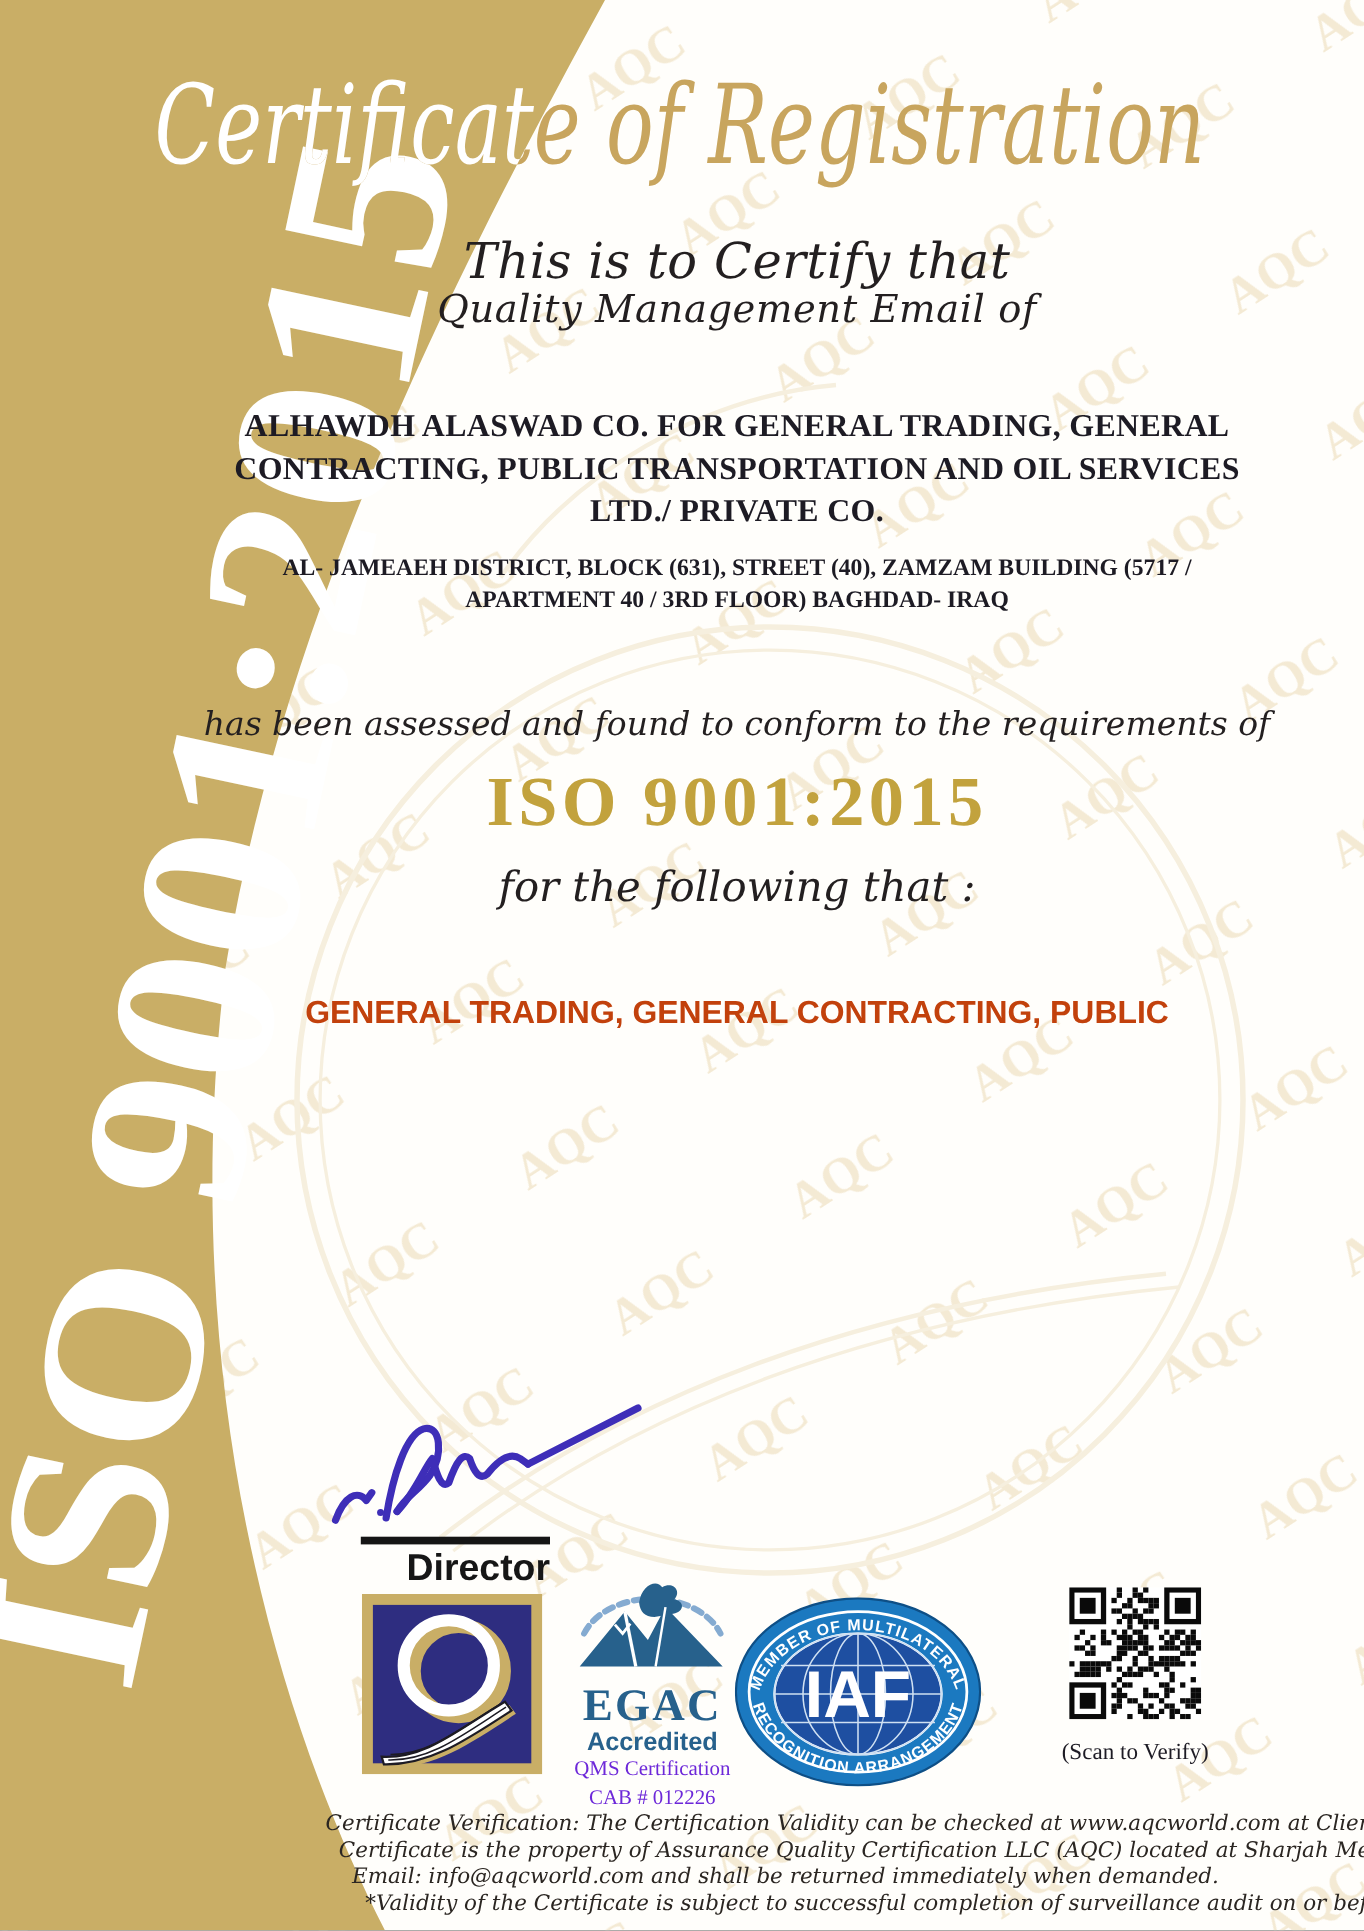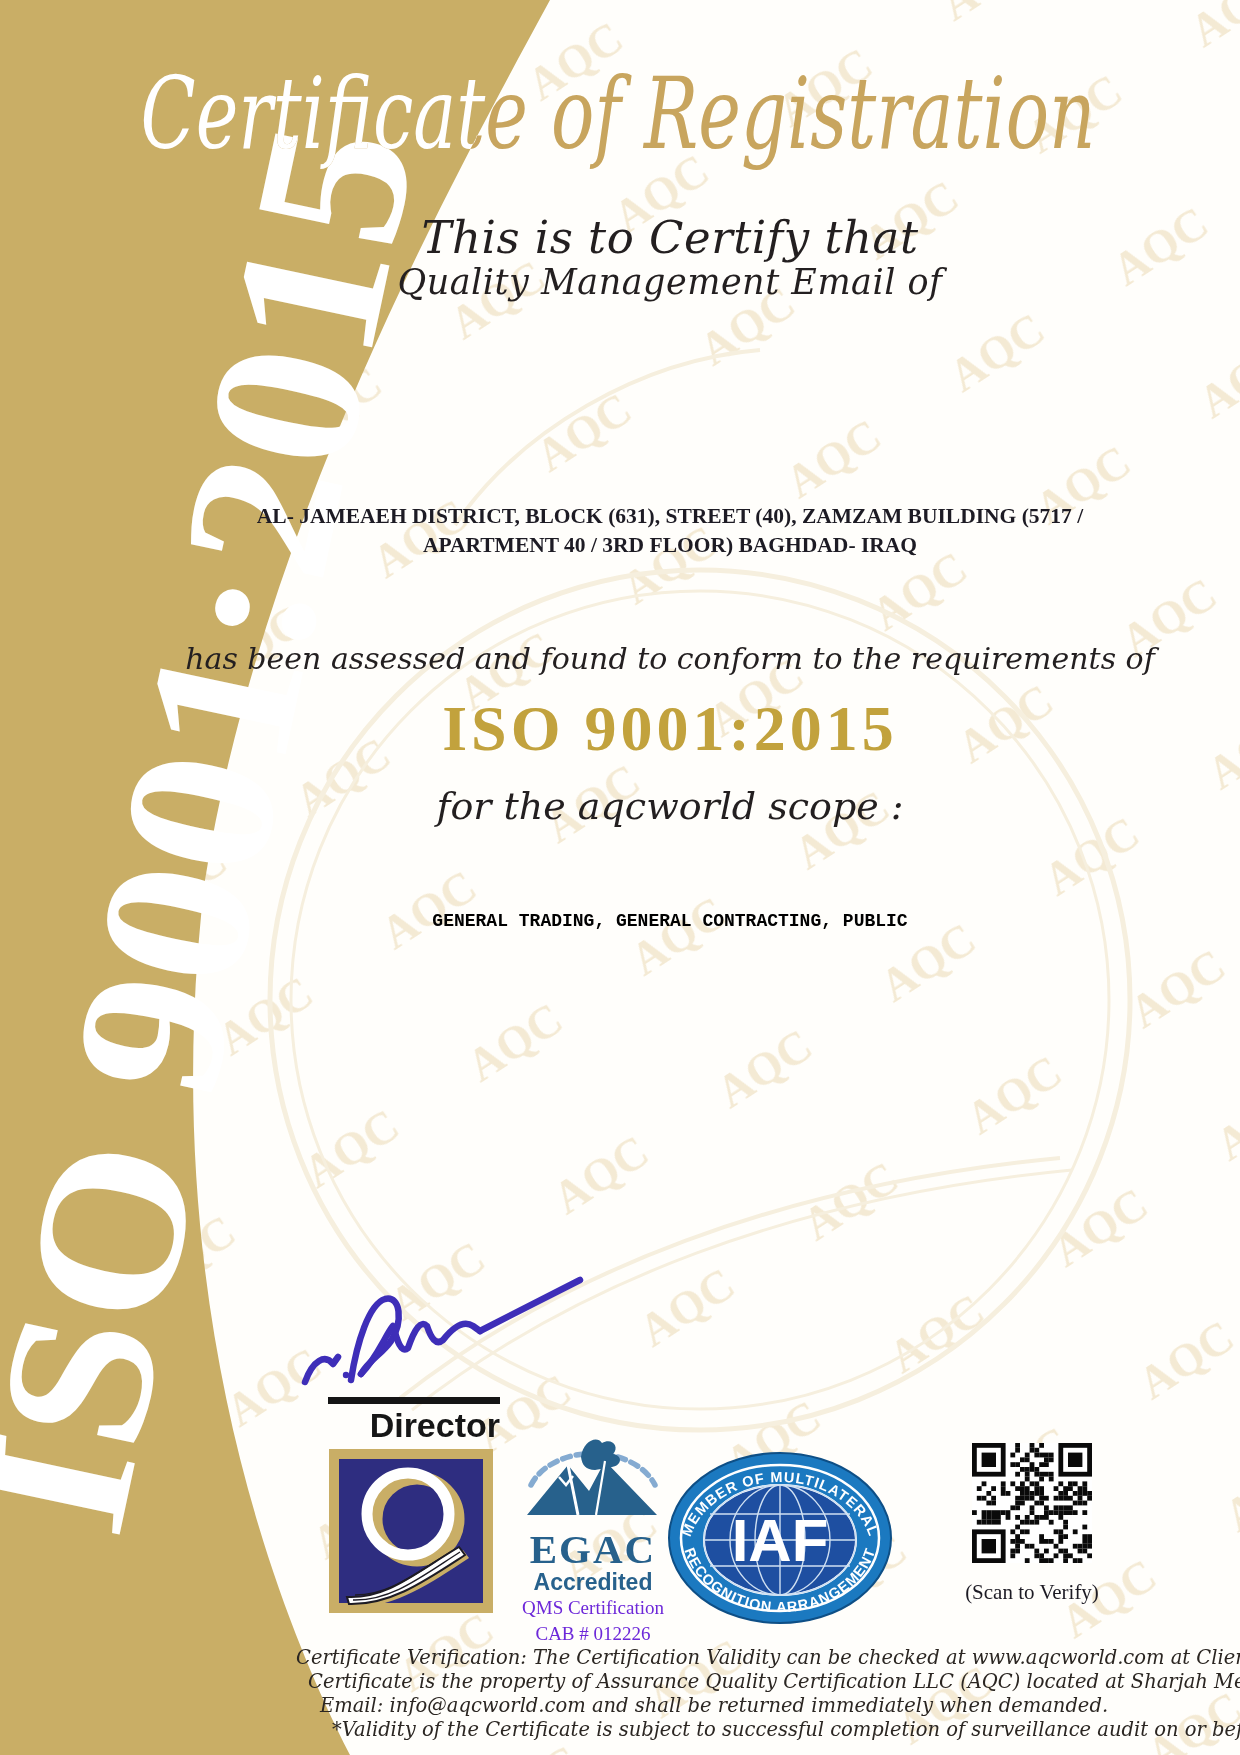--- a/index.html
+++ b/index.html
@@ -12,22 +12,22 @@
   .intro1{top:211px;font-size:45px;letter-spacing:.5px;}
   .intro2{top:262px;font-size:35px;letter-spacing:.5px;}
   .company{top:368px;font-family:"Liberation Serif",serif;font-weight:bold;color:#1d1b24;
            font-size:29px;line-height:39px;letter-spacing:.3px;}
   .address{top:502px;font-family:"Liberation Serif",serif;font-weight:bold;color:#1d1b24;
            font-size:21.5px;line-height:29px;}
   .assessed{top:641px;font-size:30px;}
   .iso-std{top:692px;font-family:"Liberation Serif",serif;font-weight:bold;color:#c2a23d;
            font-size:64px;letter-spacing:4px;}
   .scope-intro{top:784px;font-size:38px;}
-  .scope{top:903px;font-family:Liberation Mono, monospace;font-weight:bold;color:#000000;
-         font-size:18px;line-height:36px;}
+  .scope{top:903px;font-family:Liberation Sans, sans-serif;font-weight:bold;color:#c2410c;
+         font-size:29px;line-height:36px;}
   .sig-svg{left:285px;top:1262px;}
   .dir-bar{left:328px;top:1397px;width:172px;height:7px;background:#151515;}
   .director{left:328px;top:1406px;width:172px;text-align:right;
             font-family:"Liberation Sans",sans-serif;font-weight:bold;font-size:34px;color:#161616;}
   .aqc-logo{left:329px;top:1449px;}
   .egac{left:505px;top:1425px;width:176px;text-align:center;color:#27618c;}
   .egac-name{font-family:"Liberation Serif",serif;font-weight:bold;font-size:41px;line-height:40px;letter-spacing:2px;}
   .egac-acc{font-family:"Liberation Sans",sans-serif;font-weight:bold;font-size:23px;line-height:26px;}
   .egac-sub{font-family:"Liberation Serif",serif;font-weight:normal;font-size:19px;line-height:26px;color:#6d28d9;}
   .iaf-svg{left:668px;top:1452px;}
@@ -67,29 +67,34 @@
 
     <g font-family="DejaVu Serif, serif" font-style="italic" font-size="100" text-anchor="middle">
       <text x="618" y="148" fill="#c8a55e" textLength="955" lengthAdjust="spacingAndGlyphs">Certificate of Registration</text>
       <text x="618" y="148" fill="#ffffff" textLength="955" lengthAdjust="spacingAndGlyphs" clip-path="url(#goldclip)">Certificate of Registration</text>
     </g>
   </svg>
 
   <div class="abs center-col italic-line intro1">This is to Certify that</div>
   <div class="abs center-col italic-line intro2">Quality Management Email of</div>
 
+  <div class="abs center-col company">
+    <div>ALHAWDH ALASWAD CO. FOR GENERAL TRADING, GENERAL</div>
+    <div>CONTRACTING, PUBLIC TRANSPORTATION AND OIL SERVICES</div>
+    <div>LTD./ PRIVATE CO.</div>
+  </div>
 
   <div class="abs center-col address">
     <div>AL- JAMEAEH DISTRICT, BLOCK (631), STREET (40), ZAMZAM BUILDING (5717 /</div>
     <div>APARTMENT 40 / 3RD FLOOR) BAGHDAD- IRAQ</div>
   </div>
 
   <div class="abs center-col italic-line assessed">has been assessed and found to conform to the requirements of</div>
   <div class="abs center-col iso-std">ISO 9001:2015</div>
-  <div class="abs center-col italic-line scope-intro">for the aqcworld scope :</div>
+  <div class="abs center-col italic-line scope-intro">for the following that :</div>
 
   <div class="abs center-col scope">
     <div>GENERAL TRADING, GENERAL CONTRACTING, PUBLIC</div>
   </div>
 
   <svg class="abs sig-svg" width="310" height="150" viewBox="0 0 310 150">
     <g stroke="#3e2eb8" stroke-width="6.5" fill="none" stroke-linecap="round" stroke-linejoin="round">
       <path d="M 20,120 C 28,98 40,92 48,102 L 53,95"></path>
       <path d="M 66,118 C 72,80 84,42 100,37 C 116,33 118,60 106,79 C 96,93 84,98 76,112"></path>
       <path d="M 76,112 C 92,96 101,72 108,64 C 112,78 116,92 123,86 C 130,66 136,58 142,64 C 146,76 151,84 158,78 C 169,64 179,58 188,64 L 195,69"></path>

